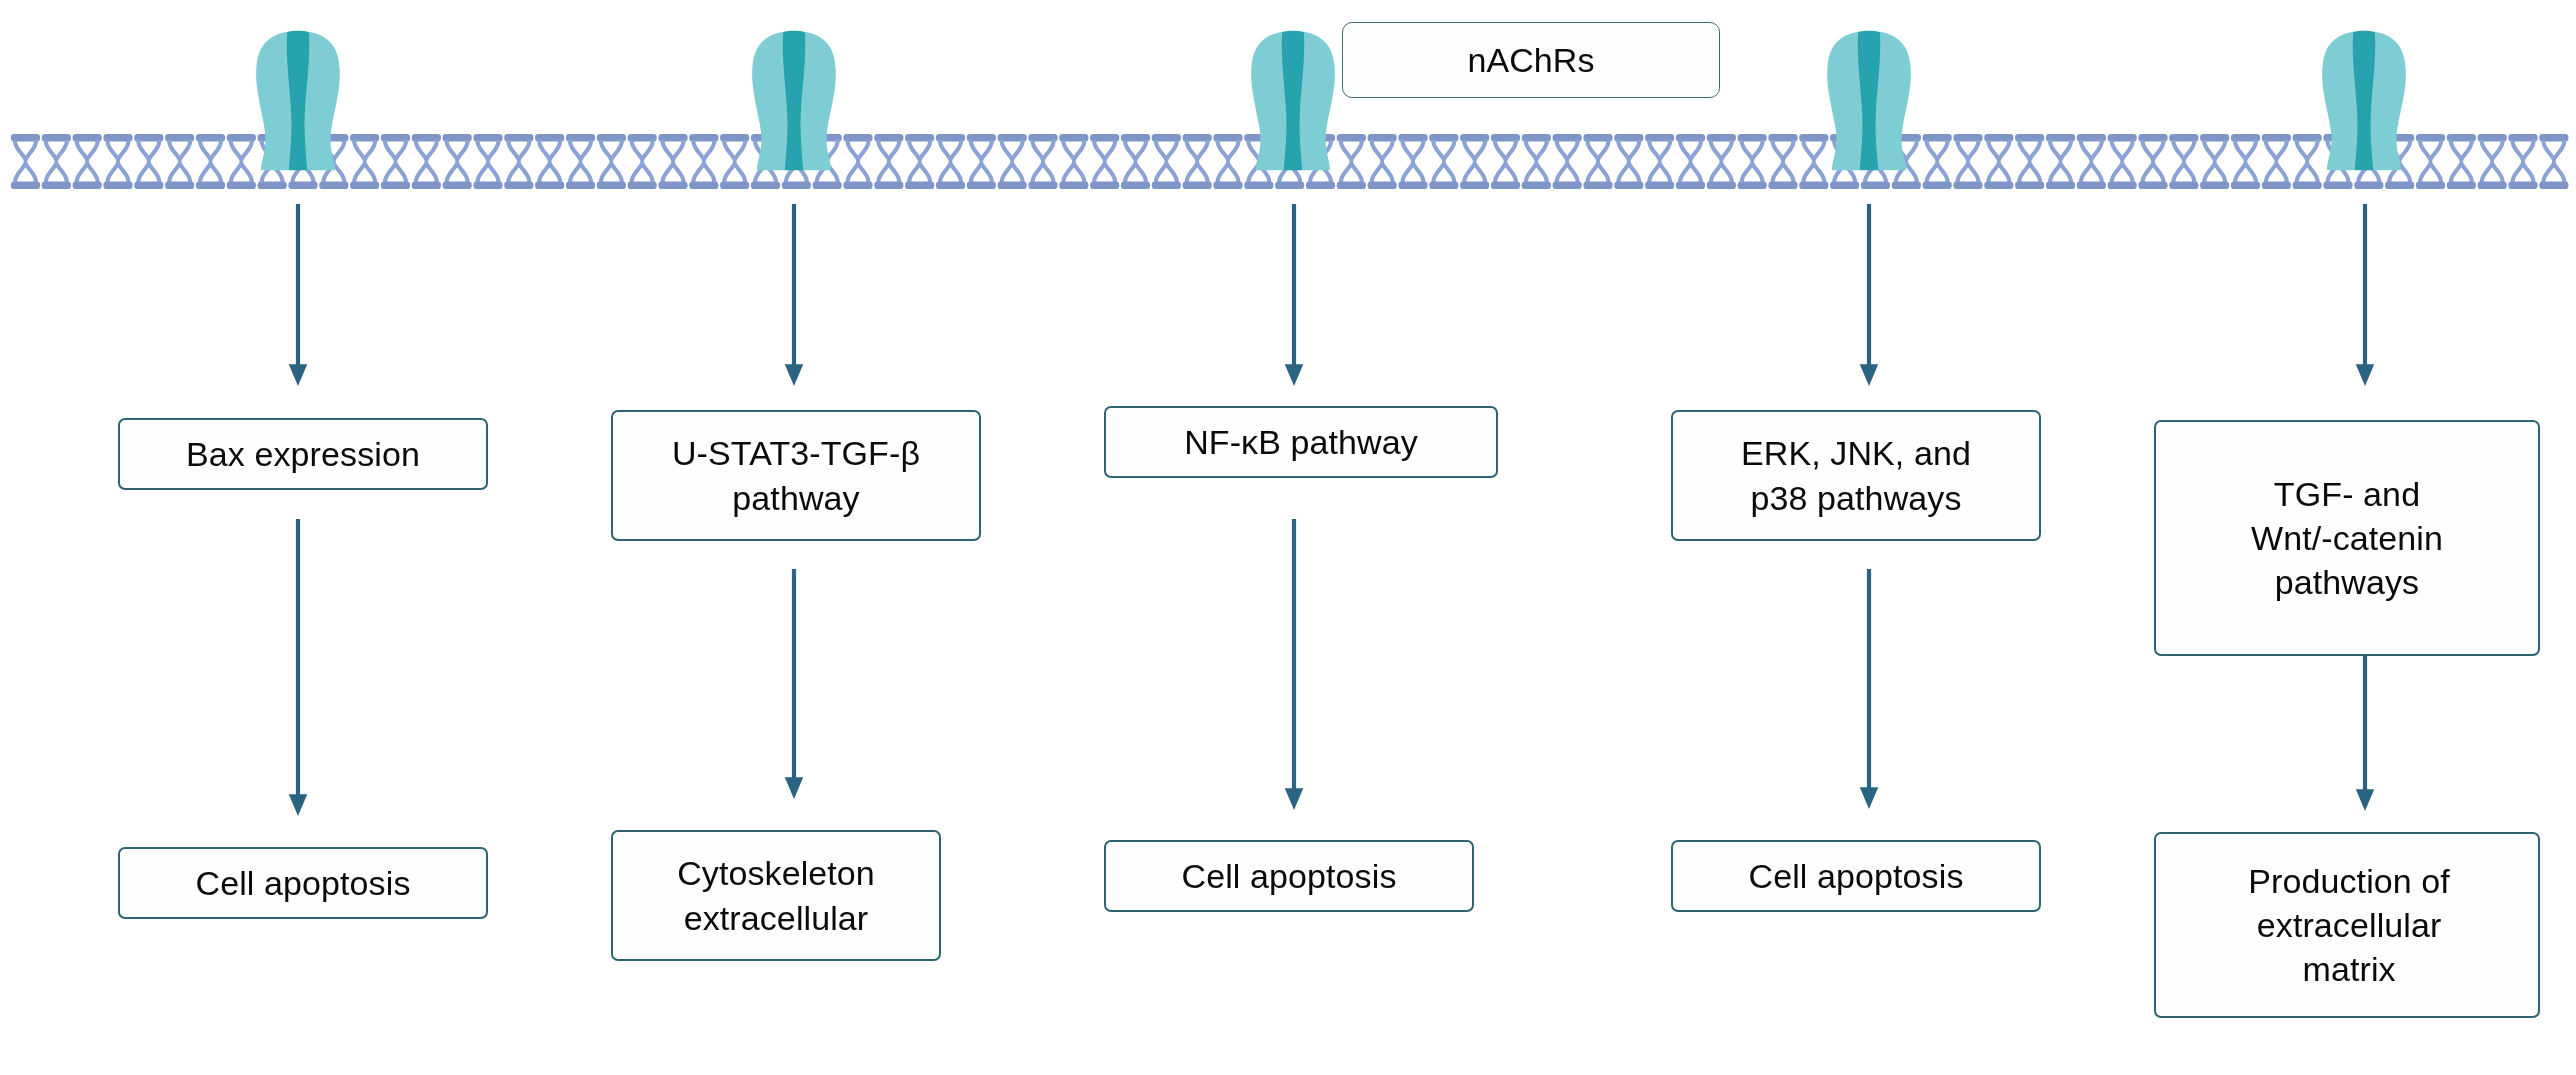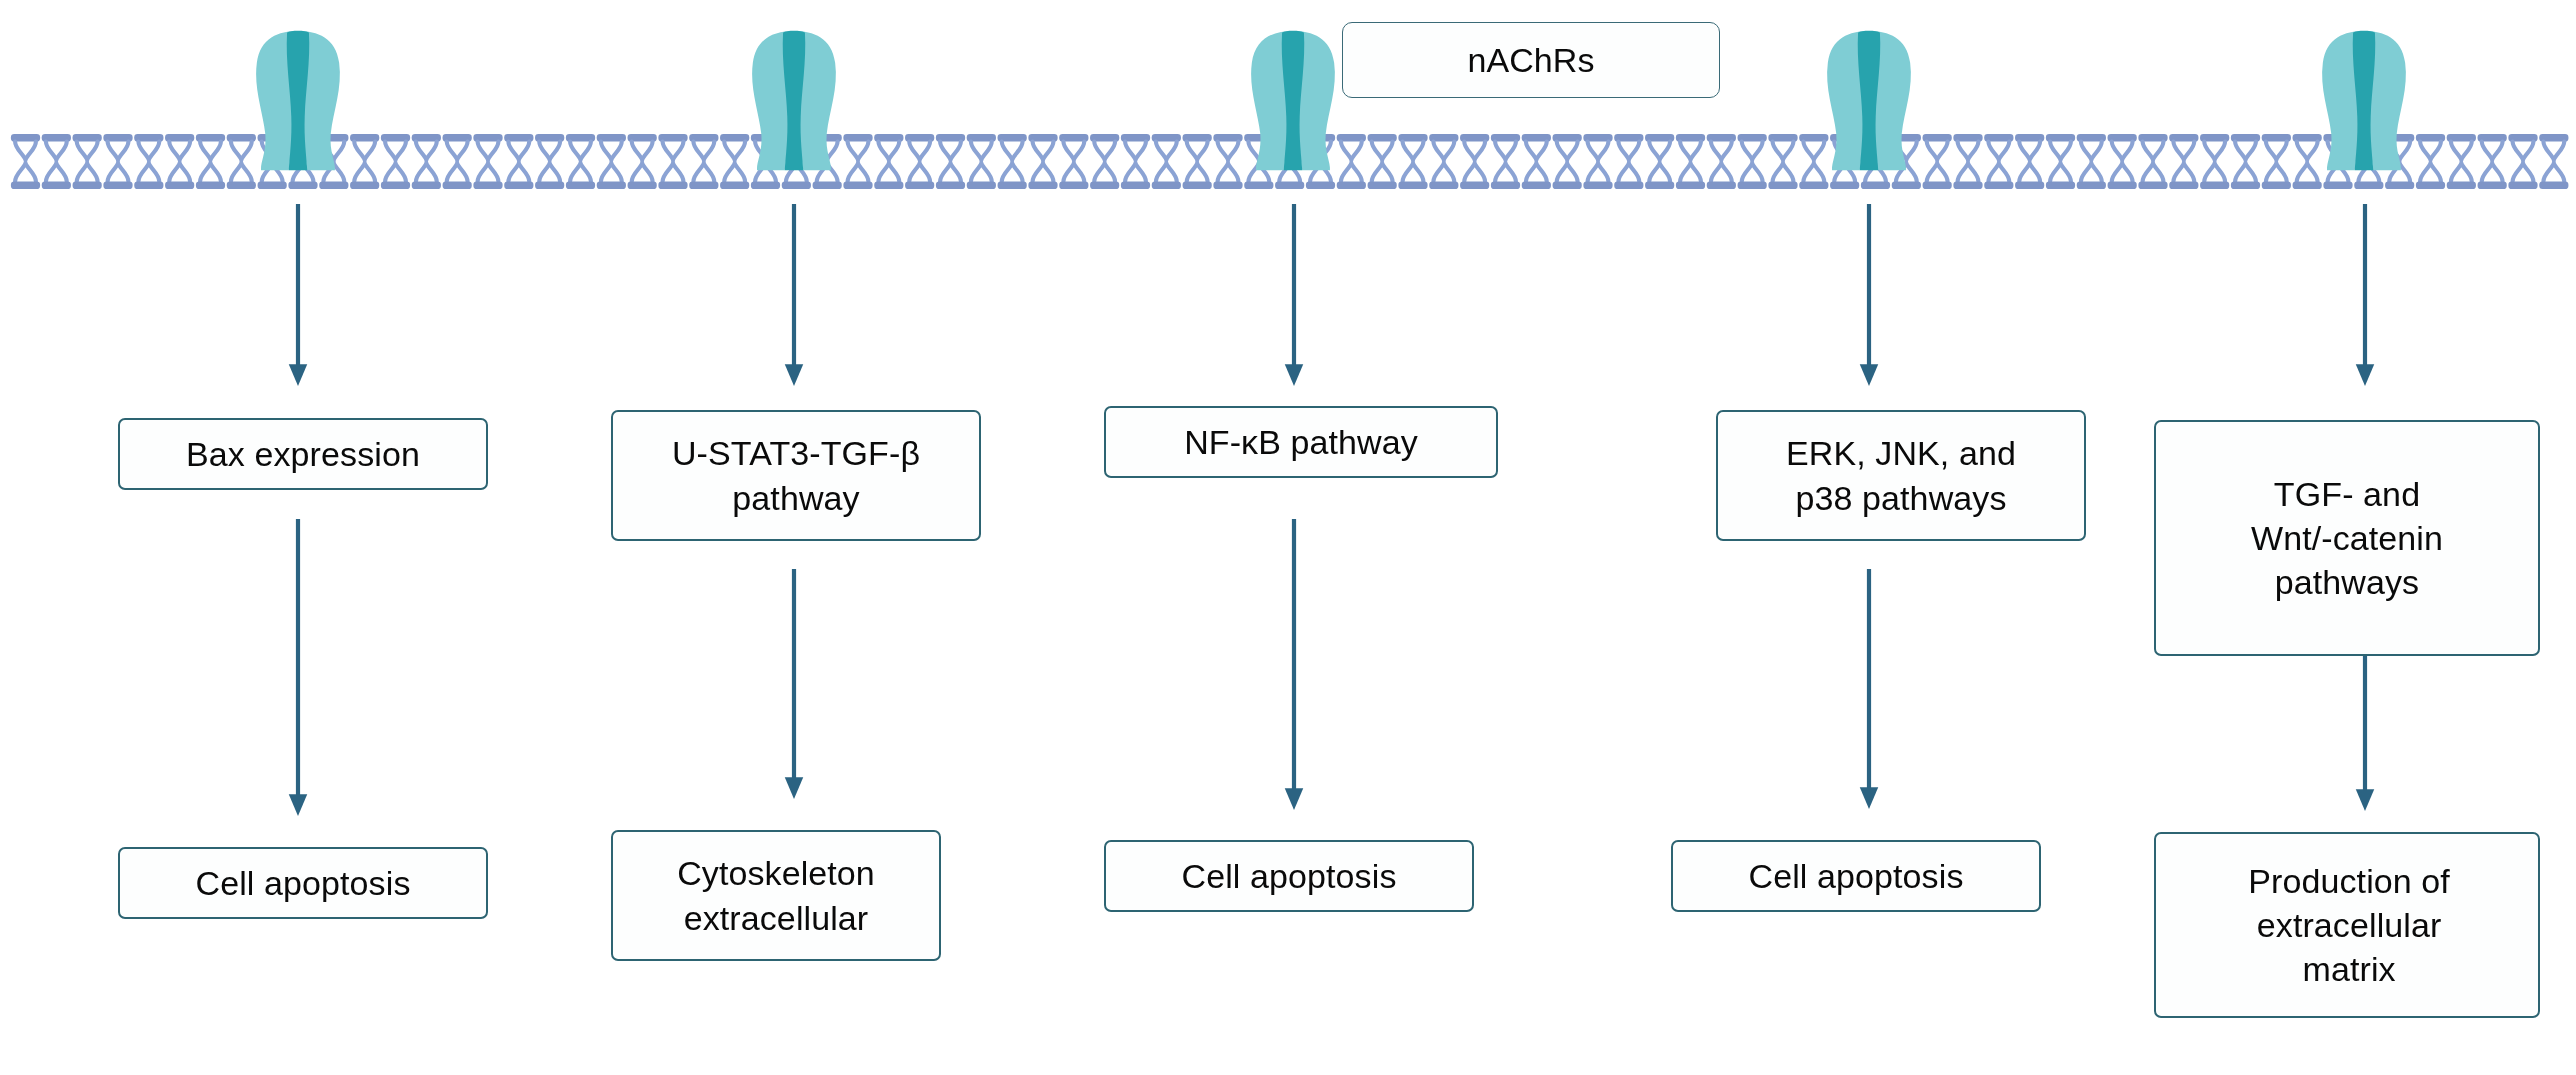--- a/index.html
+++ b/index.html
@@ -300,21 +300,21 @@
       <div class="node" style="left: 1104px; top: 406px; width: 394px; height: 72px;">
         <div>
           <span>NF-κB pathway</span>
         </div>
       </div>
       <div class="node" style="left: 1104px; top: 840px; width: 370px; height: 72px;">
         <div>
           <span>Cell apoptosis</span>
         </div>
       </div>
-      <div class="node" style="left: 1671px; top: 410px; width: 370px; height: 131px; margin-left: 45px;">
+      <div class="node" style="left: 1671px; top: 410px; width: 370px; height: 131px;">
         <div>
           <span>ERK, JNK, and</span>
           <span>p38 pathways</span>
         </div>
       </div>
       <div class="node" style="left: 1671px; top: 840px; width: 370px; height: 72px;">
         <div>
           <span>Cell apoptosis</span>
         </div>
       </div>

